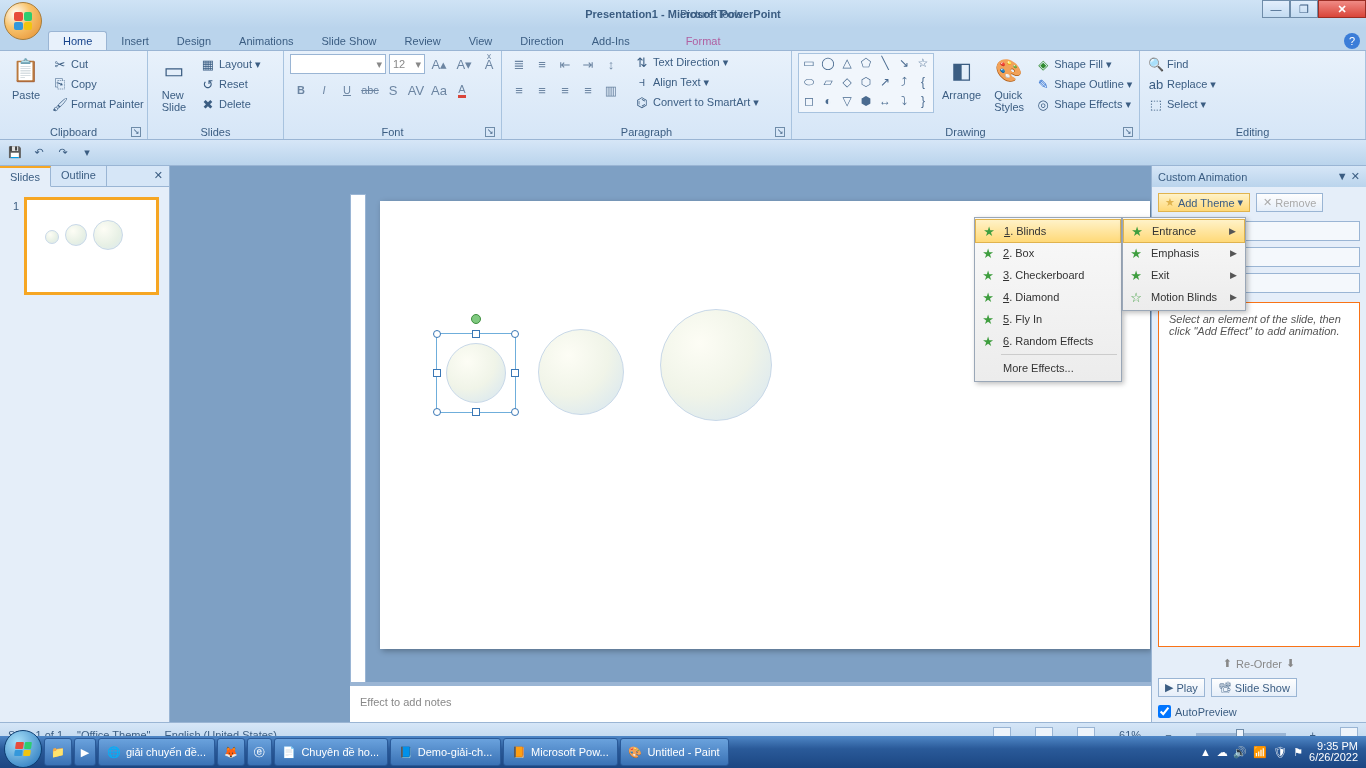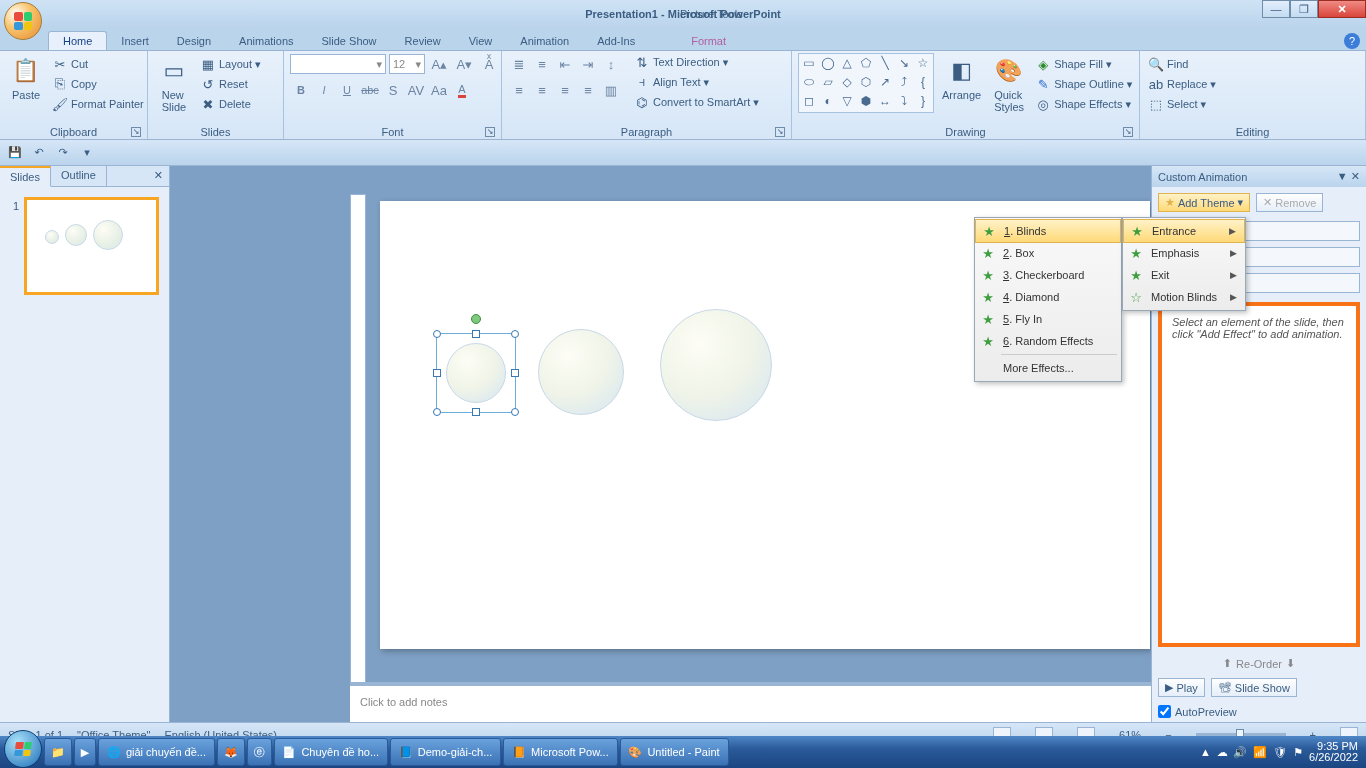--- a/index.html
+++ b/index.html
@@ -64,21 +64,21 @@
 
 .notes{ position:absolute; left:180px; right:0; bottom:0; height:40px; background:#fff; border-top:4px solid #9ab5d4; padding:6px 10px; color:#888; font-size:15px;}
 
 
 .anim-panel{ width:215px; background:#e5eef9; border-left:1px solid #9ab5d4; display:flex; flex-direction:column;}
 .ap-title{ background:linear-gradient(#d6e6f7,#bad4ec); padding:4px 6px; color:#3b5d82; display:flex; align-items:center; justify-content:space-between;}
 .ap-controls{ padding:6px; display:flex; gap:6px; }
 .ap-btn{ border:1px solid #9ab5d4; background:linear-gradient(#fefefe,#e5eef9); padding:2px 6px; color:#3b5d82; display:flex; align-items:center; gap:3px;}
 .ap-btn.highlight{ background:linear-gradient(#fff2c8,#ffd978); border-color:#e0b34e;}
 .ap-drop{ margin:3px 6px; border:1px solid #9ab5d4; background:#f4f8fc; height:20px;}
-.ap-list{ margin:6px; flex:1; border:4px solid #f97316; background:#fff; padding:10px; color:#555; font-style:italic; font-size:11px;}
+.ap-list{ margin:6px; flex:1; border:1px solid #f97316; background:#fff; padding:10px; color:#555; font-style:italic; font-size:11px;}
 .ap-bottom{ padding:4px 6px; display:flex; gap:4px; align-items:center; justify-content:center; color:#888;}
 .ap-play{ padding:4px 6px; display:flex; gap:6px;}
 .ap-chk{ padding:4px 6px; color:#3b5d82; display:flex; align-items:center; gap:4px;}
 
 
 .cmenu{ position:absolute; background:linear-gradient(#f9f9f9,#ececec); border:1px solid #9aa7b7; box-shadow:2px 2px 5px rgba(0,0,0,.25); z-index:500; padding:2px 0;}
 .cmenu.effects{ left:974px; top:217px; width:148px;}
 .cmenu.cats{ left:1122px; top:217px; width:124px;}
 .cmenu .mi{ display:flex; align-items:center; padding:3px 8px 3px 4px; gap:6px; color:#333; position:relative;}
 .cmenu .mi .ico{ width:18px; height:16px; display:flex; align-items:center; justify-content:center; color:#3f9e3f; font-size:13px;}
@@ -133,21 +133,21 @@
 <div class="help-icon">?</div>
 
 <div class="ribbon-tabs">
   <div class="tab active">Home</div>
   <div class="tab">Insert</div>
   <div class="tab">Design</div>
   <div class="tab">Animations</div>
   <div class="tab">Slide Show</div>
   <div class="tab">Review</div>
   <div class="tab">View</div>
-  <div class="tab">Animation</div>
+  <div class="tab">Direction</div>
   <div class="tab">Add-Ins</div>
   <div style="width:28px"></div>
   <div class="tab contextual">Format</div>
 </div>
 
 <div class="ribbon">
 
   <div class="group" style="width:148px">
     <div class="group-body">
       <div class="big-btn">
@@ -355,21 +355,21 @@
         <div class="handle" style="left:-4px;top:-4px"></div>
           <div class="handle" style="right:-4px;top:-4px"></div>
         <div class="handle" style="left:-4px;bottom:-4px"></div>
           <div class="handle" style="right:-4px;bottom:-4px"></div>
         <div class="handle" style="left:50%;top:-4px;transform:translateX(-50%);border-radius:0"></div>
         <div class="handle" style="left:50%;bottom:-4px;transform:translateX(-50%);border-radius:0"></div>
         <div class="handle" style="top:50%;left:-4px;transform:translateY(-50%);border-radius:0"></div>
         <div class="handle" style="top:50%;right:-4px;transform:translateY(-50%);border-radius:0"></div>
       </div>
     </div>
-    <div class="notes"><span>Click to add notes</span></div>
+    <div class="notes"><span>Effect to add notes</span></div>
   </div>
 
   <div class="anim-panel">
     <div class="ap-title">
         <span>Custom Animation</span>
         <span><span>▼</span> <span>✕</span></span>
       </div>
     <div class="ap-controls">
       <div class="ap-btn highlight"><span class="star-yellow">★</span><span>Add Theme</span> ▾</div>
       <div class="ap-btn" style="color:#aaa">

